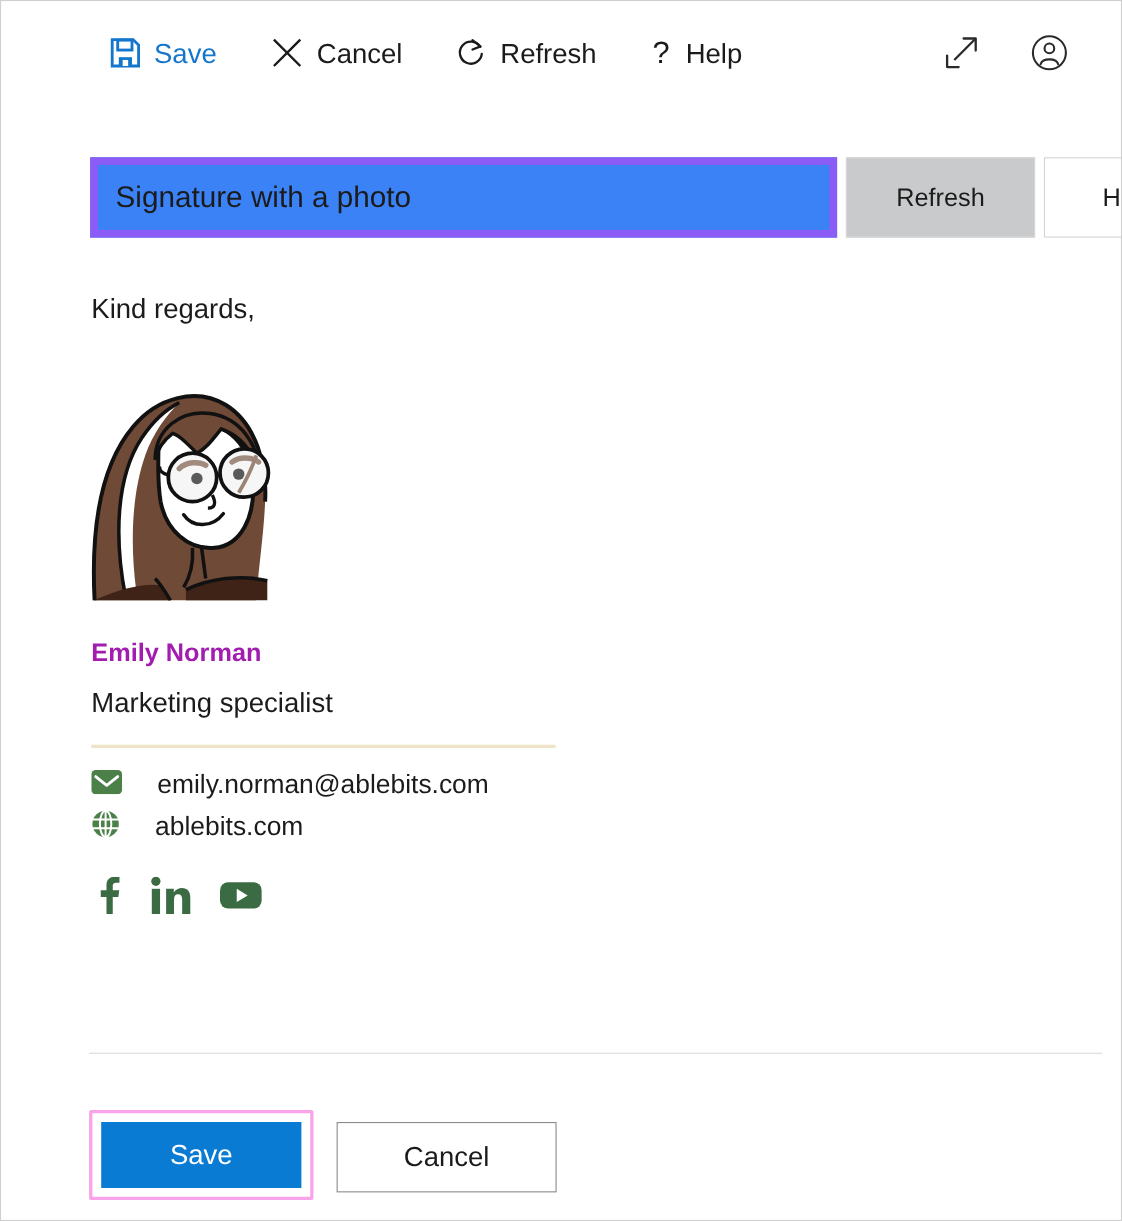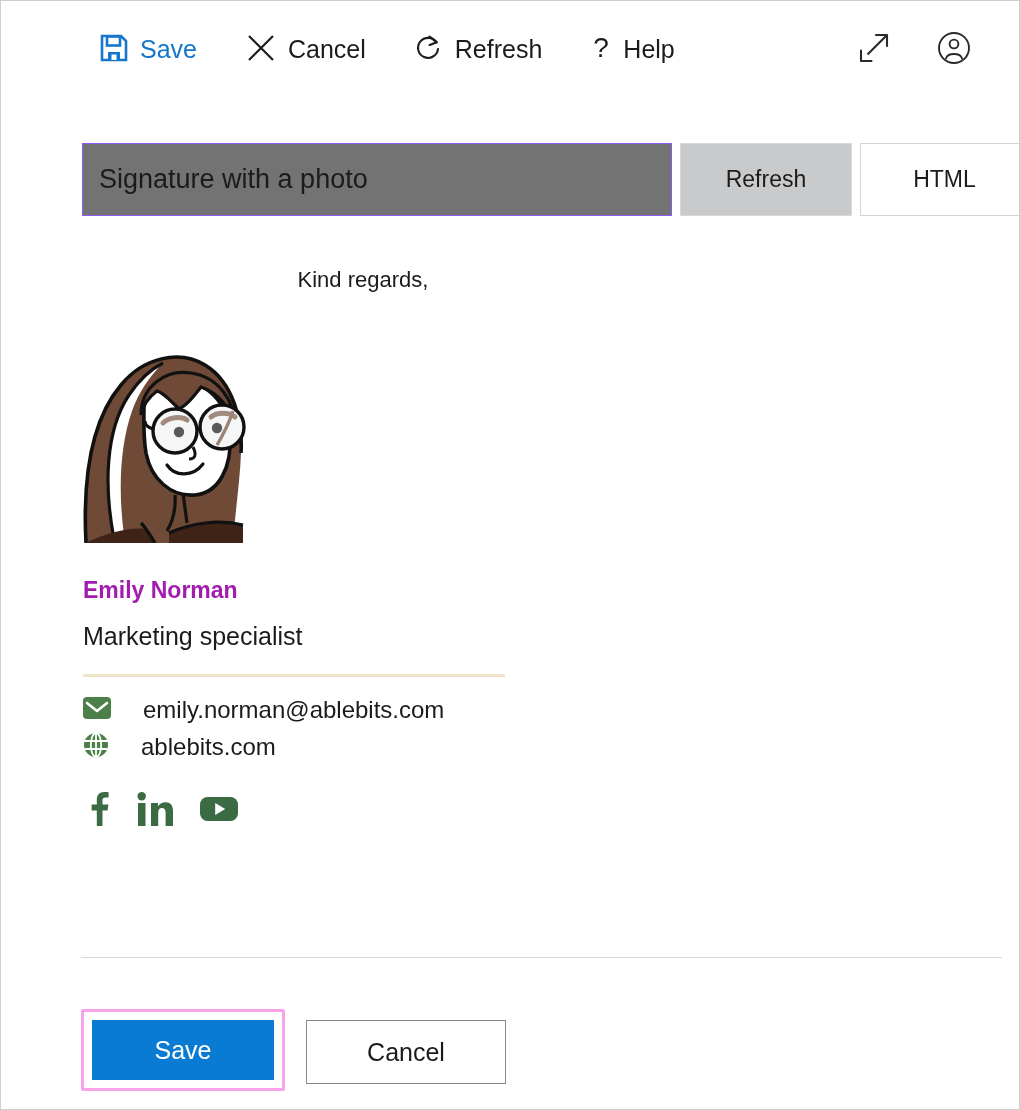--- a/index.html
+++ b/index.html
@@ -60,23 +60,23 @@
   .title-row {
     position: absolute;
     left: 81px; top: 142px;
     width: 911px; height: 73px;
     display: flex;
     align-items: stretch;
     gap: 8px;
   }
   .title-input {
     flex: none;
-    width: 590px;
-    border: 1px solid #8b5cf6;
-    background: #737373;
+    width: 679px;
+    border: 7px solid #8b5cf6;
+    background: #3b82f6;
     font-family: "Liberation Sans", sans-serif;
     font-size: 27px;
     color: #1b1b1b;
     padding: 0 16px;
     outline: none;
   }
   .mode-btn {
     flex: none;
     width: 172px;
     border: 1px solid #d4d4d4;
@@ -92,25 +92,24 @@
   }
   .mode-btn.html-btn { width: 169px; }
 
   
   .sig {
     position: absolute;
     left: 82px; top: 268px;
     width: 560px;
   }
   .sig-greeting {
-    font-size: 22px;
+    font-size: 25px;
     color: #1b1b1b;
     line-height: 1;
     margin: 0 0 44px 0;
-    text-align: center;
   }
 
   .avatar {
     display: block;
     width: 182px; height: 208px;
     margin: 0 0 36px 0;
   }
 
   .sig-name {
     font-size: 23px;

